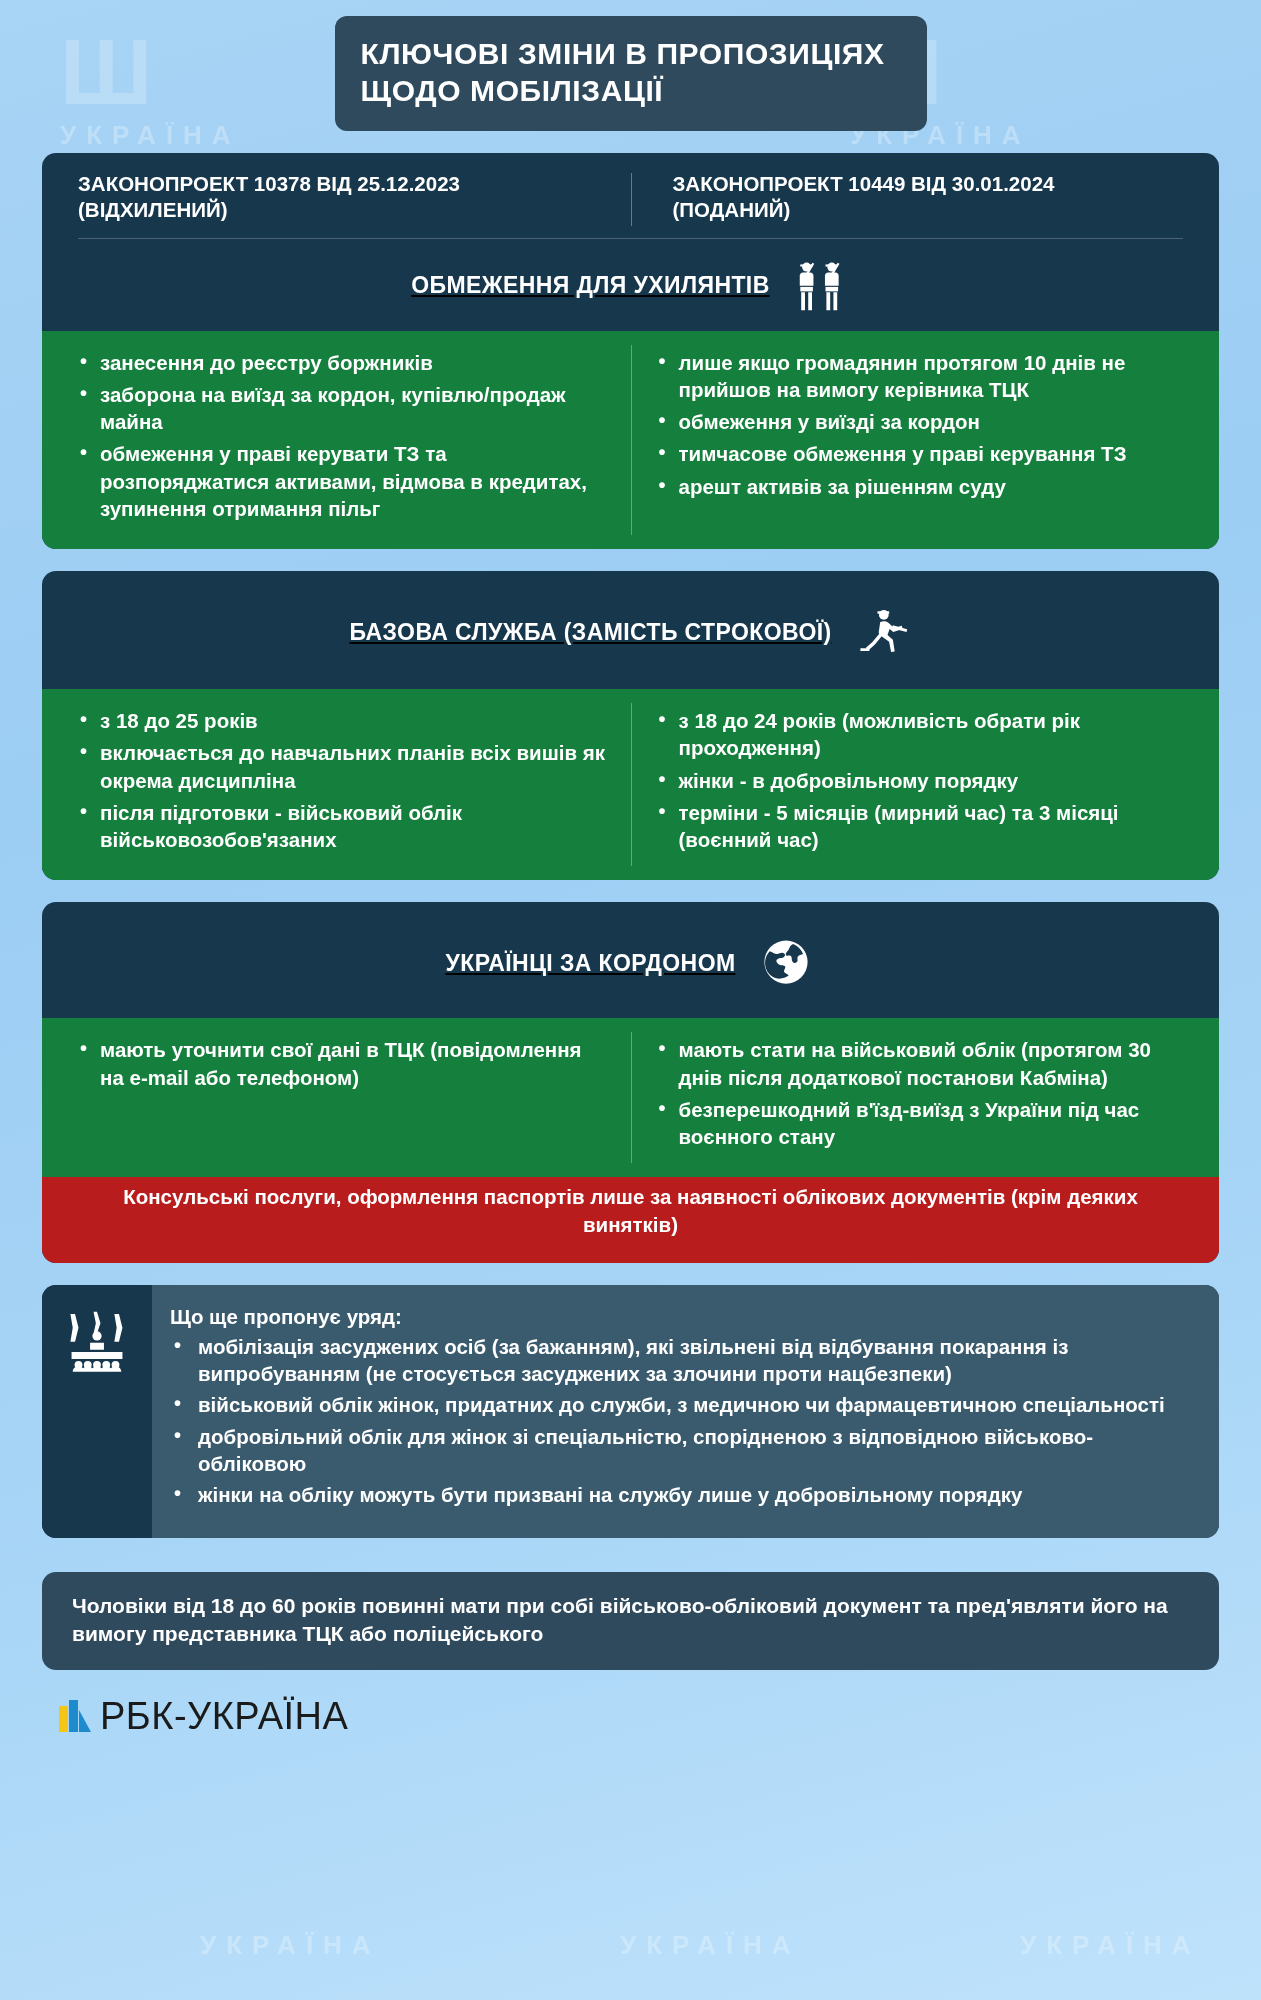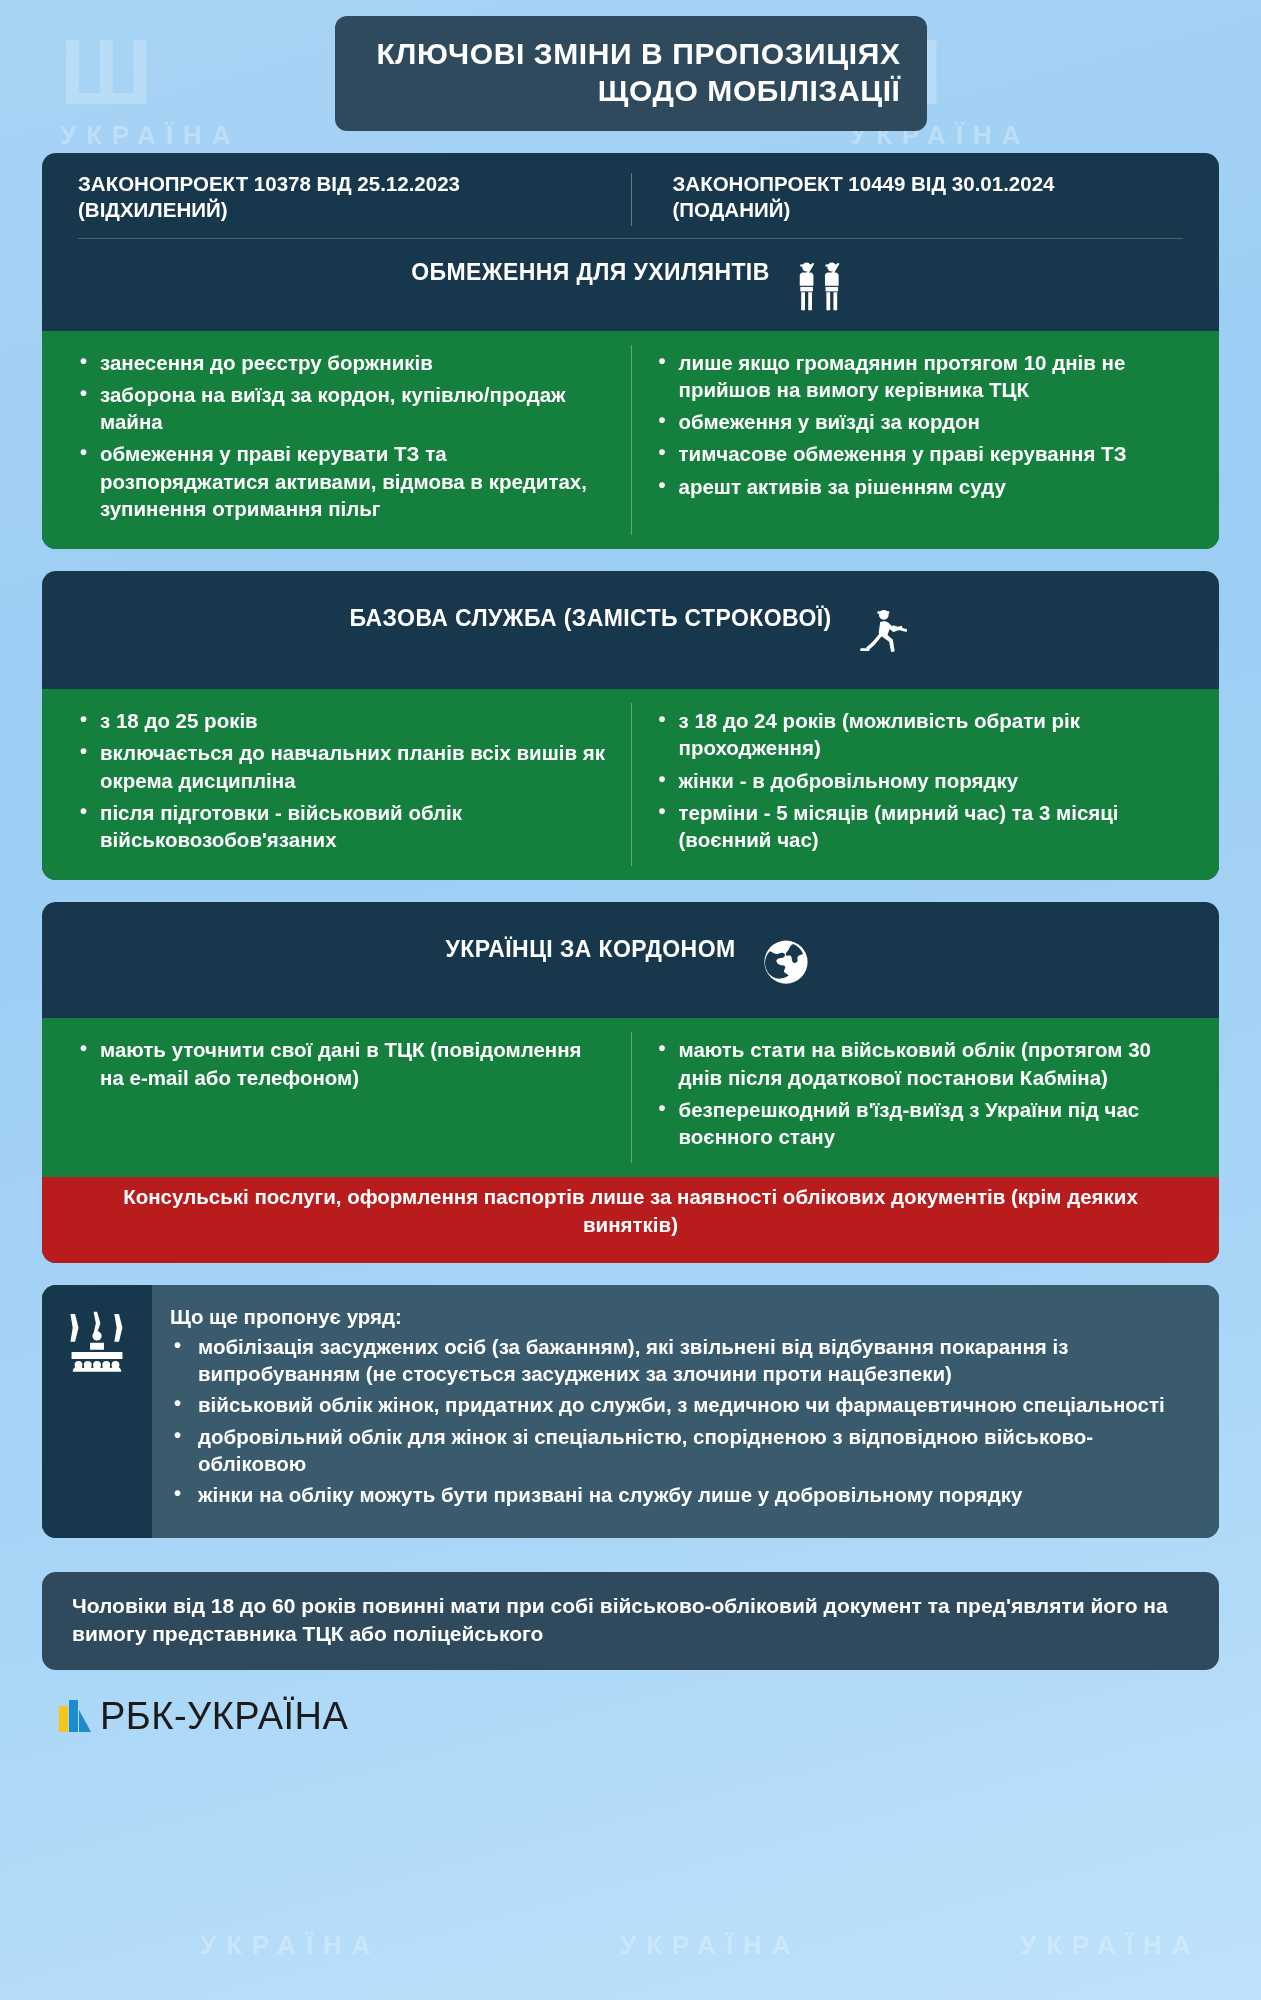--- a/index.html
+++ b/index.html
@@ -34,21 +34,21 @@
     z-index: 2;
   }
 
   
   .title-box {
     margin: 16px auto 0;
     width: 592px;
     background: #2f4a5c;
     border-radius: 12px;
     padding: 20px 26px 22px;
-    text-align: right;
+    text-align: left;
   }
   .title-box .line {
     color: #ffffff;
     font-size: 30px;
     font-weight: 700;
     letter-spacing: 0.6px;
     line-height: 1.22;
     text-transform: uppercase;
   }
 
@@ -88,24 +88,25 @@
 
   .hr-soft {
     height: 1px;
     background: rgba(255,255,255,0.22);
     margin: 0 36px;
   }
 
   
   .sec-head {
     display: flex;
-    align-items: flex-start;
+    align-items: center;
     justify-content: center;
     gap: 22px;
     padding: 20px 36px 18px;
+    text-decoration: underline;
   }
   .sec-head .txt {
     color: #ffffff;
     font-size: 23px;
     font-weight: 600;
     letter-spacing: 0.4px;
     text-transform: uppercase;
   }
   .sec-icon { width: 58px; height: 54px; flex: 0 0 auto; }
 

